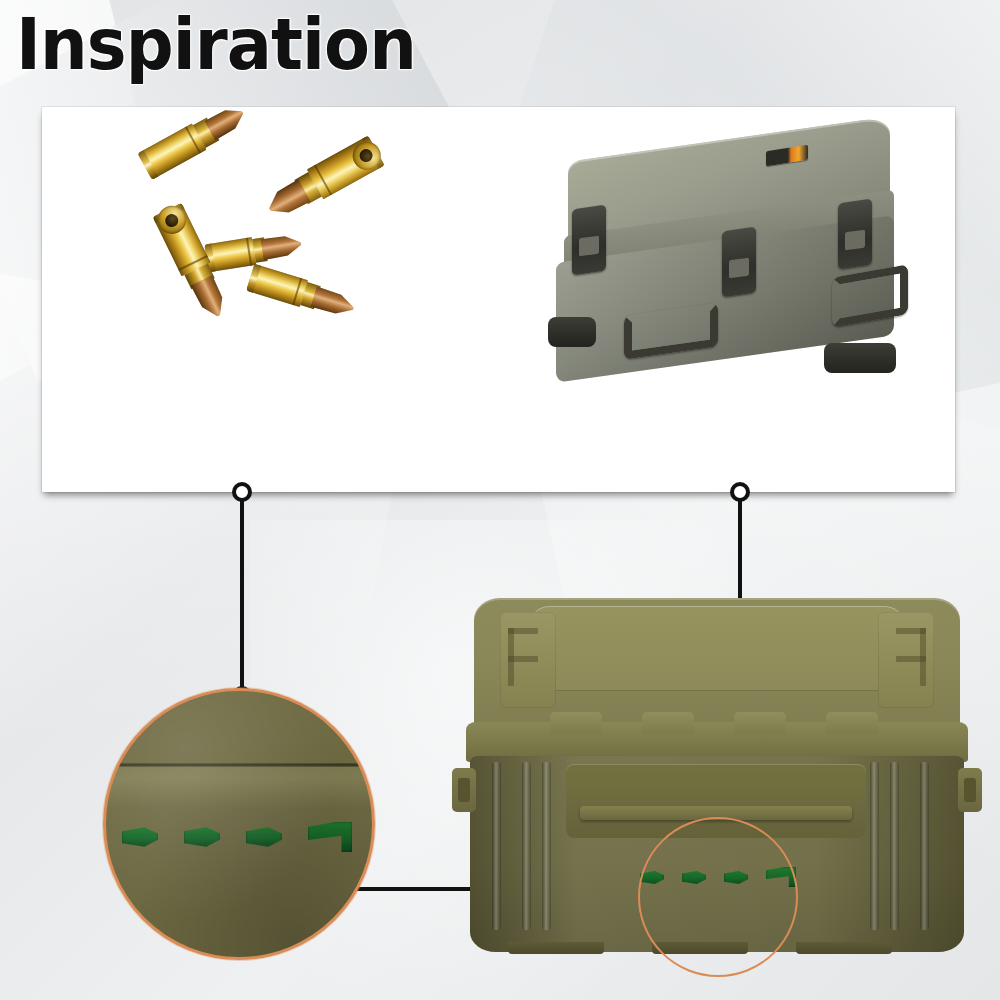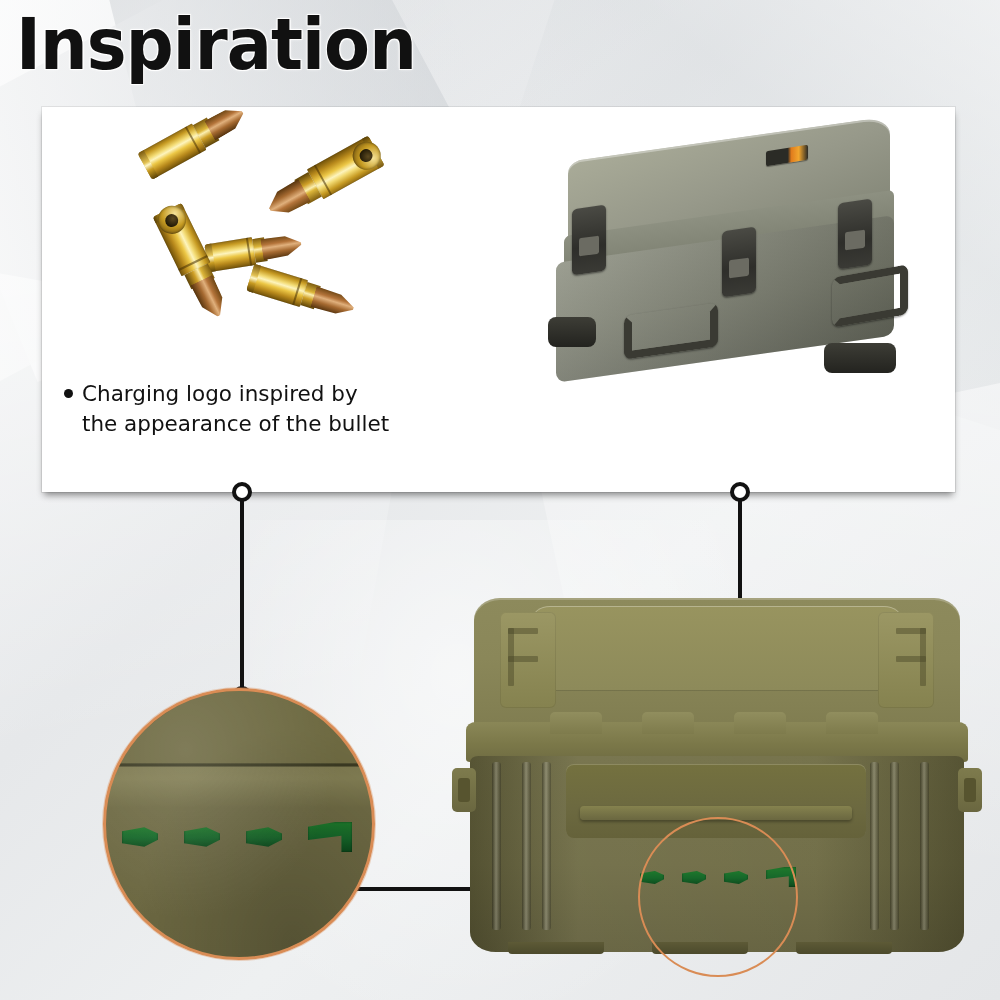--- a/index.html
+++ b/index.html
@@ -302,25 +302,20 @@
 
         <div class="bullet" style="left:106px;top:160px;width:108px;height:28px;transform:rotate(17deg);">
           <div class="case" style="width:56px;"></div>
           <div class="rim"></div>
           <div class="groove" style="left:48px;"></div>
           <div class="neck" style="left:56px;width:14px;"></div>
           <div class="tip" style="left:66px;width:42px;"></div>
         </div>
       </div>
 
-      <div class="note note-left">
-        <span class="dot"></span>
-        <span class="txt">Charging logo inspired by
-the appearance of the bullet</span>
-      </div>
     </div>
 
     <div class="panel-col col-right">
       <div class="case-photo">
 
         <div class="pc pc-lid"></div>
         <div class="pc pc-lid2"></div>
         <div class="pc pc-body">
           <div class="pc-body-face"></div>
         </div>

